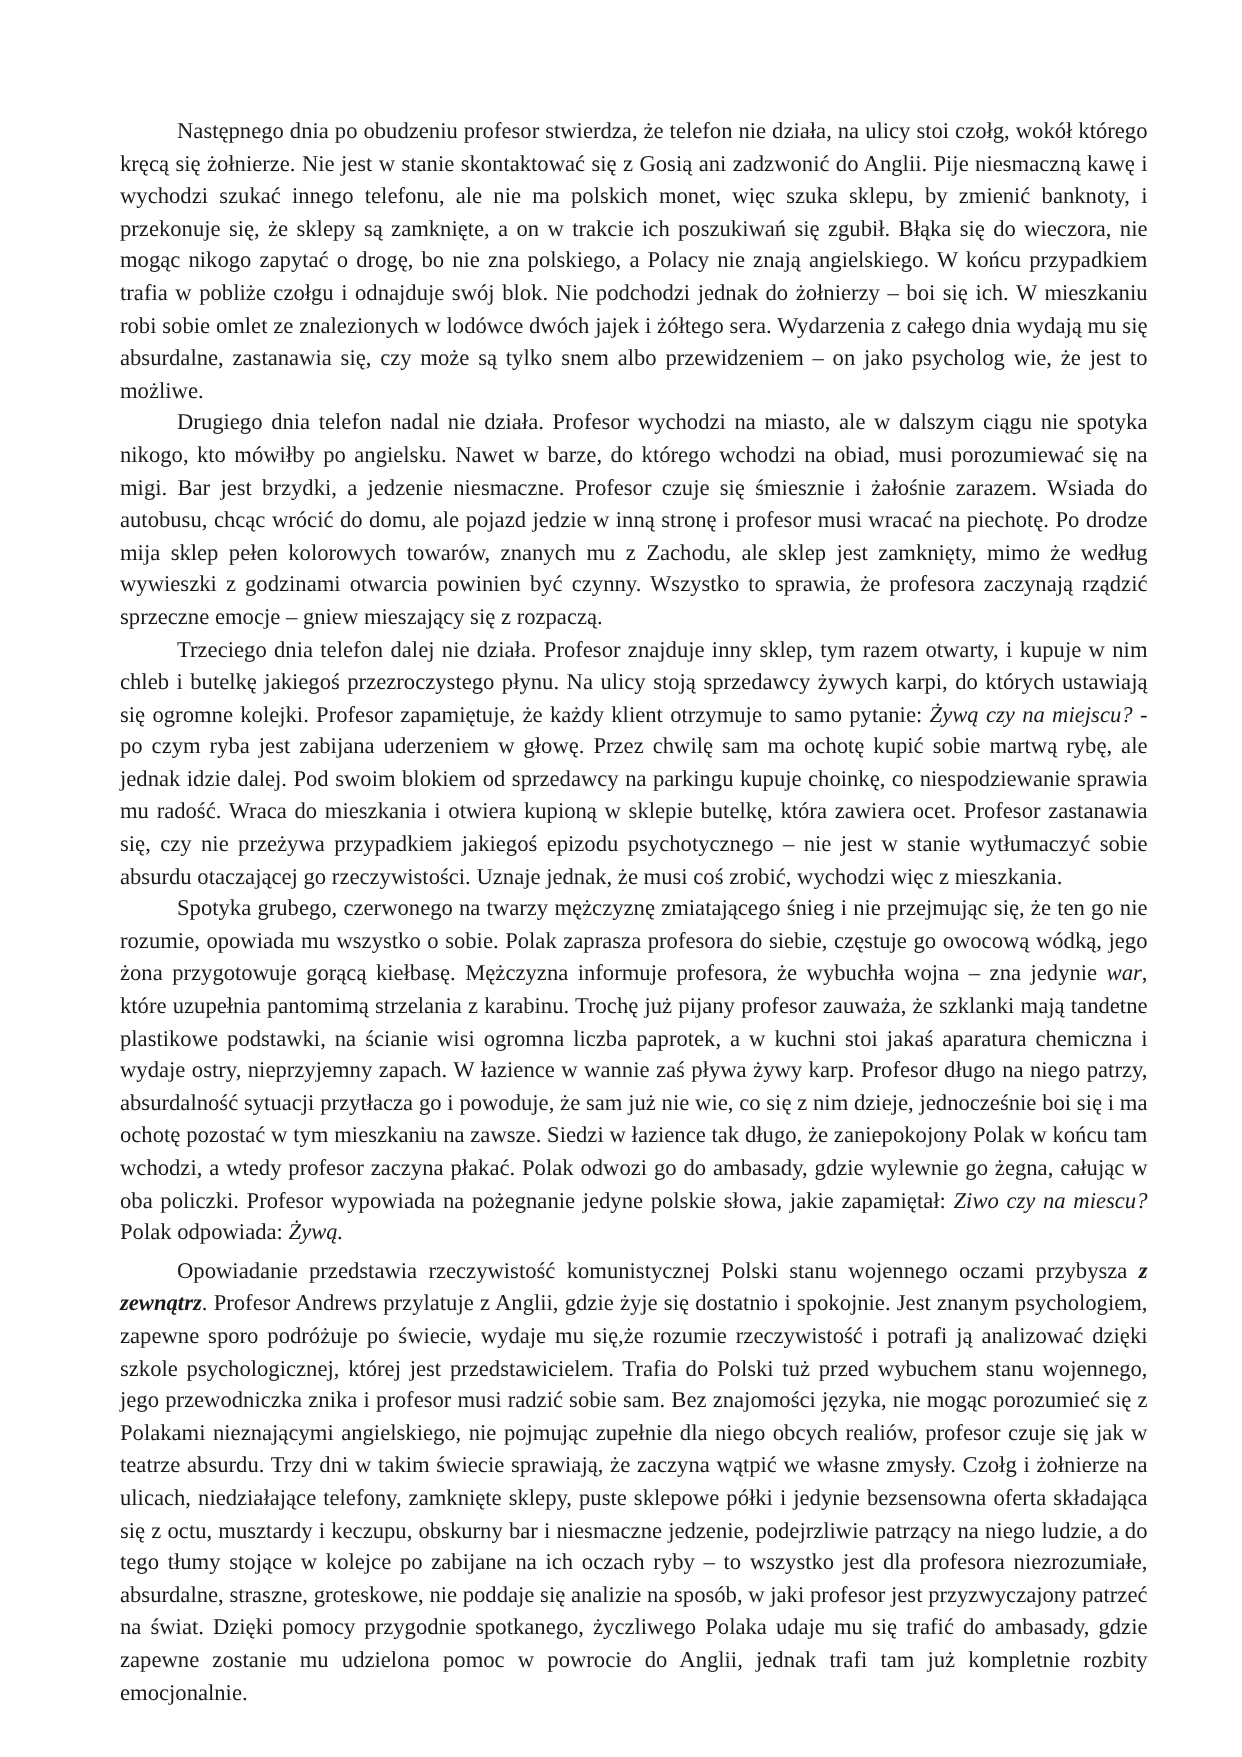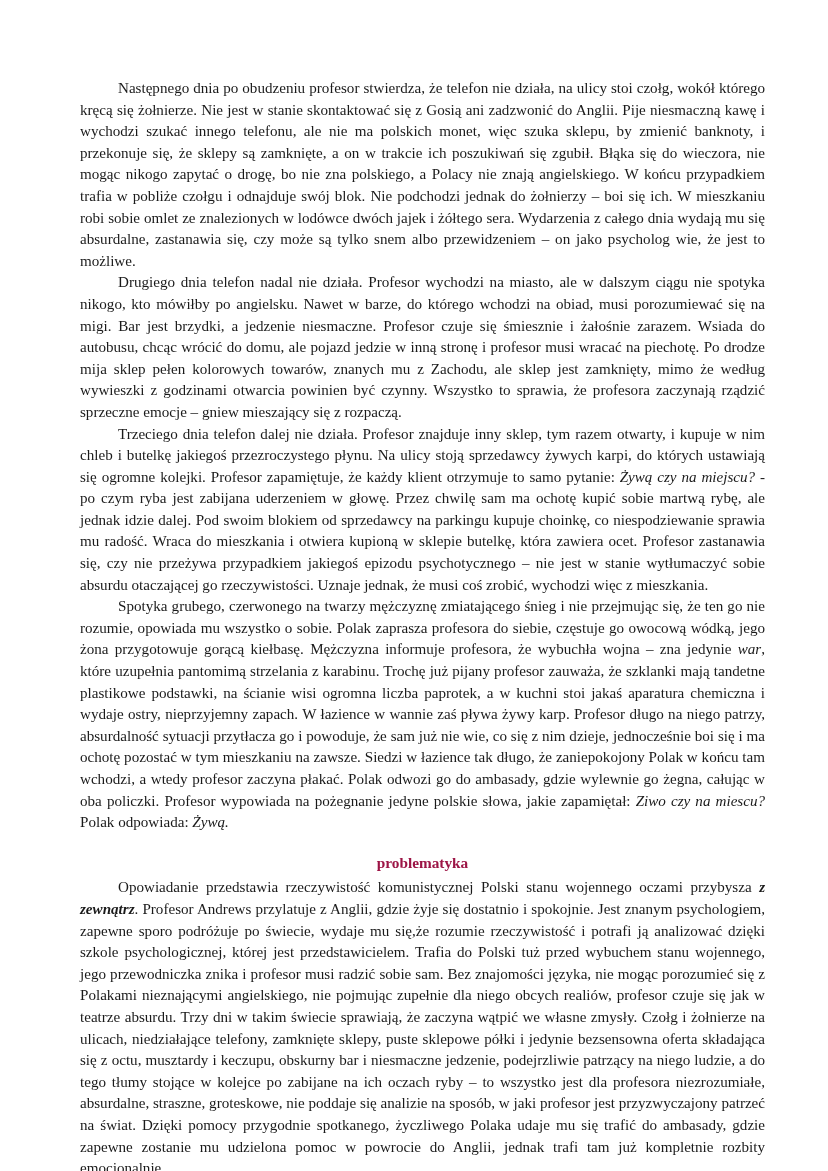--- a/index.html
+++ b/index.html
@@ -61,21 +61,20 @@
 <div class="page">
   <div class="doc-body">
 
     <div>
       <p class="para"><span>Następnego dnia po obudzeniu profesor stwierdza, że telefon nie działa, na ulicy stoi czołg, wokół którego kręcą się żołnierze. Nie jest w stanie skontaktować się z Gosią ani zadzwonić do Anglii. Pije niesmaczną kawę i wychodzi szukać innego telefonu, ale nie ma polskich monet, więc szuka sklepu, by zmienić banknoty, i przekonuje się, że sklepy są zamknięte, a on w trakcie ich poszukiwań się zgubił. Błąka się do wieczora, nie mogąc nikogo zapytać o drogę, bo nie zna polskiego, a Polacy nie znają angielskiego. W końcu przypadkiem trafia w pobliże czołgu i odnajduje swój blok. Nie podchodzi jednak do żołnierzy – boi się ich. W mieszkaniu robi sobie omlet ze znalezionych w lodówce dwóch jajek i żółtego sera. Wydarzenia z całego dnia wydają mu się absurdalne, zastanawia się, czy może są tylko snem albo przewidzeniem – on jako psycholog wie, że jest to możliwe.</span></p>
       <p class="para"><span>Drugiego dnia telefon nadal nie działa. Profesor wychodzi na miasto, ale w dalszym ciągu nie spotyka nikogo, kto mówiłby po angielsku. Nawet w barze, do którego wchodzi na obiad, musi porozumiewać się na migi. Bar jest brzydki, a jedzenie niesmaczne. Profesor czuje się śmiesznie i żałośnie zarazem. Wsiada do autobusu, chcąc wrócić do domu, ale pojazd jedzie w inną stronę i profesor musi wracać na piechotę. Po drodze mija sklep pełen kolorowych towarów, znanych mu z Zachodu, ale sklep jest zamknięty, mimo że według wywieszki z godzinami otwarcia powinien być czynny. Wszystko to sprawia, że profesora zaczynają rządzić sprzeczne emocje – gniew mieszający się z rozpaczą.</span></p>
       <p class="para"><span>Trzeciego dnia telefon dalej nie działa. Profesor znajduje inny sklep, tym razem otwarty, i kupuje w nim chleb i butelkę jakiegoś przezroczystego płynu. Na ulicy stoją sprzedawcy żywych karpi, do których ustawiają się ogromne kolejki. Profesor zapamiętuje, że każdy klient otrzymuje to samo pytanie: </span><i>Żywą czy na miejscu?</i><span> - po czym ryba jest zabijana uderzeniem w głowę. Przez chwilę sam ma ochotę kupić sobie martwą rybę, ale jednak idzie dalej. Pod swoim blokiem od sprzedawcy na parkingu kupuje choinkę, co niespodziewanie sprawia mu radość. Wraca do mieszkania i otwiera kupioną w sklepie butelkę, która zawiera ocet. Profesor zastanawia się, czy nie przeżywa przypadkiem jakiegoś epizodu psychotycznego – nie jest w stanie wytłumaczyć sobie absurdu otaczającej go rzeczywistości. Uznaje jednak, że musi coś zrobić, wychodzi więc z mieszkania.</span></p>
       <p class="para"><span>Spotyka grubego, czerwonego na twarzy mężczyznę zmiatającego śnieg i nie przejmując się, że ten go nie rozumie, opowiada mu wszystko o sobie. Polak zaprasza profesora do siebie, częstuje go owocową wódką, jego żona przygotowuje gorącą kiełbasę. Mężczyzna informuje profesora, że wybuchła wojna – zna jedynie </span><i>war</i><span>, które uzupełnia pantomimą strzelania z karabinu. Trochę już pijany profesor zauważa, że szklanki mają tandetne plastikowe podstawki, na ścianie wisi ogromna liczba paprotek, a w kuchni stoi jakaś aparatura chemiczna i wydaje ostry, nieprzyjemny zapach. W łazience w wannie zaś pływa żywy karp. Profesor długo na niego patrzy, absurdalność sytuacji przytłacza go i powoduje, że sam już nie wie, co się z nim dzieje, jednocześnie boi się i ma ochotę pozostać w tym mieszkaniu na zawsze. Siedzi w łazience tak długo, że zaniepokojony Polak w końcu tam wchodzi, a wtedy profesor zaczyna płakać. Polak odwozi go do ambasady, gdzie wylewnie go żegna, całując w oba policzki. Profesor wypowiada na pożegnanie jedyne polskie słowa, jakie zapamiętał: </span><i>Ziwo czy na miescu?</i><span> Polak odpowiada: </span><i>Żywą.</i></p>
     </div>
 
-    <p class="section-heading">problematyka</p>
 
     <div class="section-block">
       <p class="para"><span>Opowiadanie przedstawia </span><b>rzeczywistość komunistycznej Polski stanu wojennego oczami przybysza </b><span class="bi">z zewnątrz</span><span>. Profesor Andrews przylatuje z Anglii, gdzie żyje się dostatnio i spokojnie. Jest znanym psychologiem, zapewne sporo podróżuje po świecie, wydaje mu się,że rozumie rzeczywistość i potrafi ją analizować dzięki szkole psychologicznej, której jest przedstawicielem. Trafia do Polski tuż przed wybuchem stanu wojennego, jego przewodniczka znika i profesor musi radzić sobie sam. Bez znajomości języka, nie mogąc porozumieć się z Polakami nieznającymi angielskiego, nie pojmując zupełnie dla niego obcych realiów, </span><b>profesor czuje się jak w teatrze absurdu</b><span>. Trzy dni w takim świecie sprawiają, że zaczyna wątpić we własne zmysły. Czołg i żołnierze na ulicach, niedziałające telefony, zamknięte sklepy, puste sklepowe półki i jedynie bezsensowna oferta składająca się z octu, musztardy i keczupu, obskurny bar i niesmaczne jedzenie, podejrzliwie patrzący na niego ludzie, a do tego tłumy stojące w kolejce po zabijane na ich oczach ryby – to </span><b>wszystko jest dla profesora niezrozumiałe, absurdalne, straszne, groteskowe</b><span>, nie poddaje się analizie na sposób, w jaki profesor jest przyzwyczajony patrzeć na świat. Dzięki pomocy przygodnie spotkanego, życzliwego Polaka udaje mu się trafić do ambasady, gdzie zapewne zostanie mu udzielona pomoc w powrocie do Anglii, jednak trafi tam już kompletnie rozbity emocjonalnie.</span></p>
 
     </div>
 
   </div>
 </div>
 
 </body></html>

